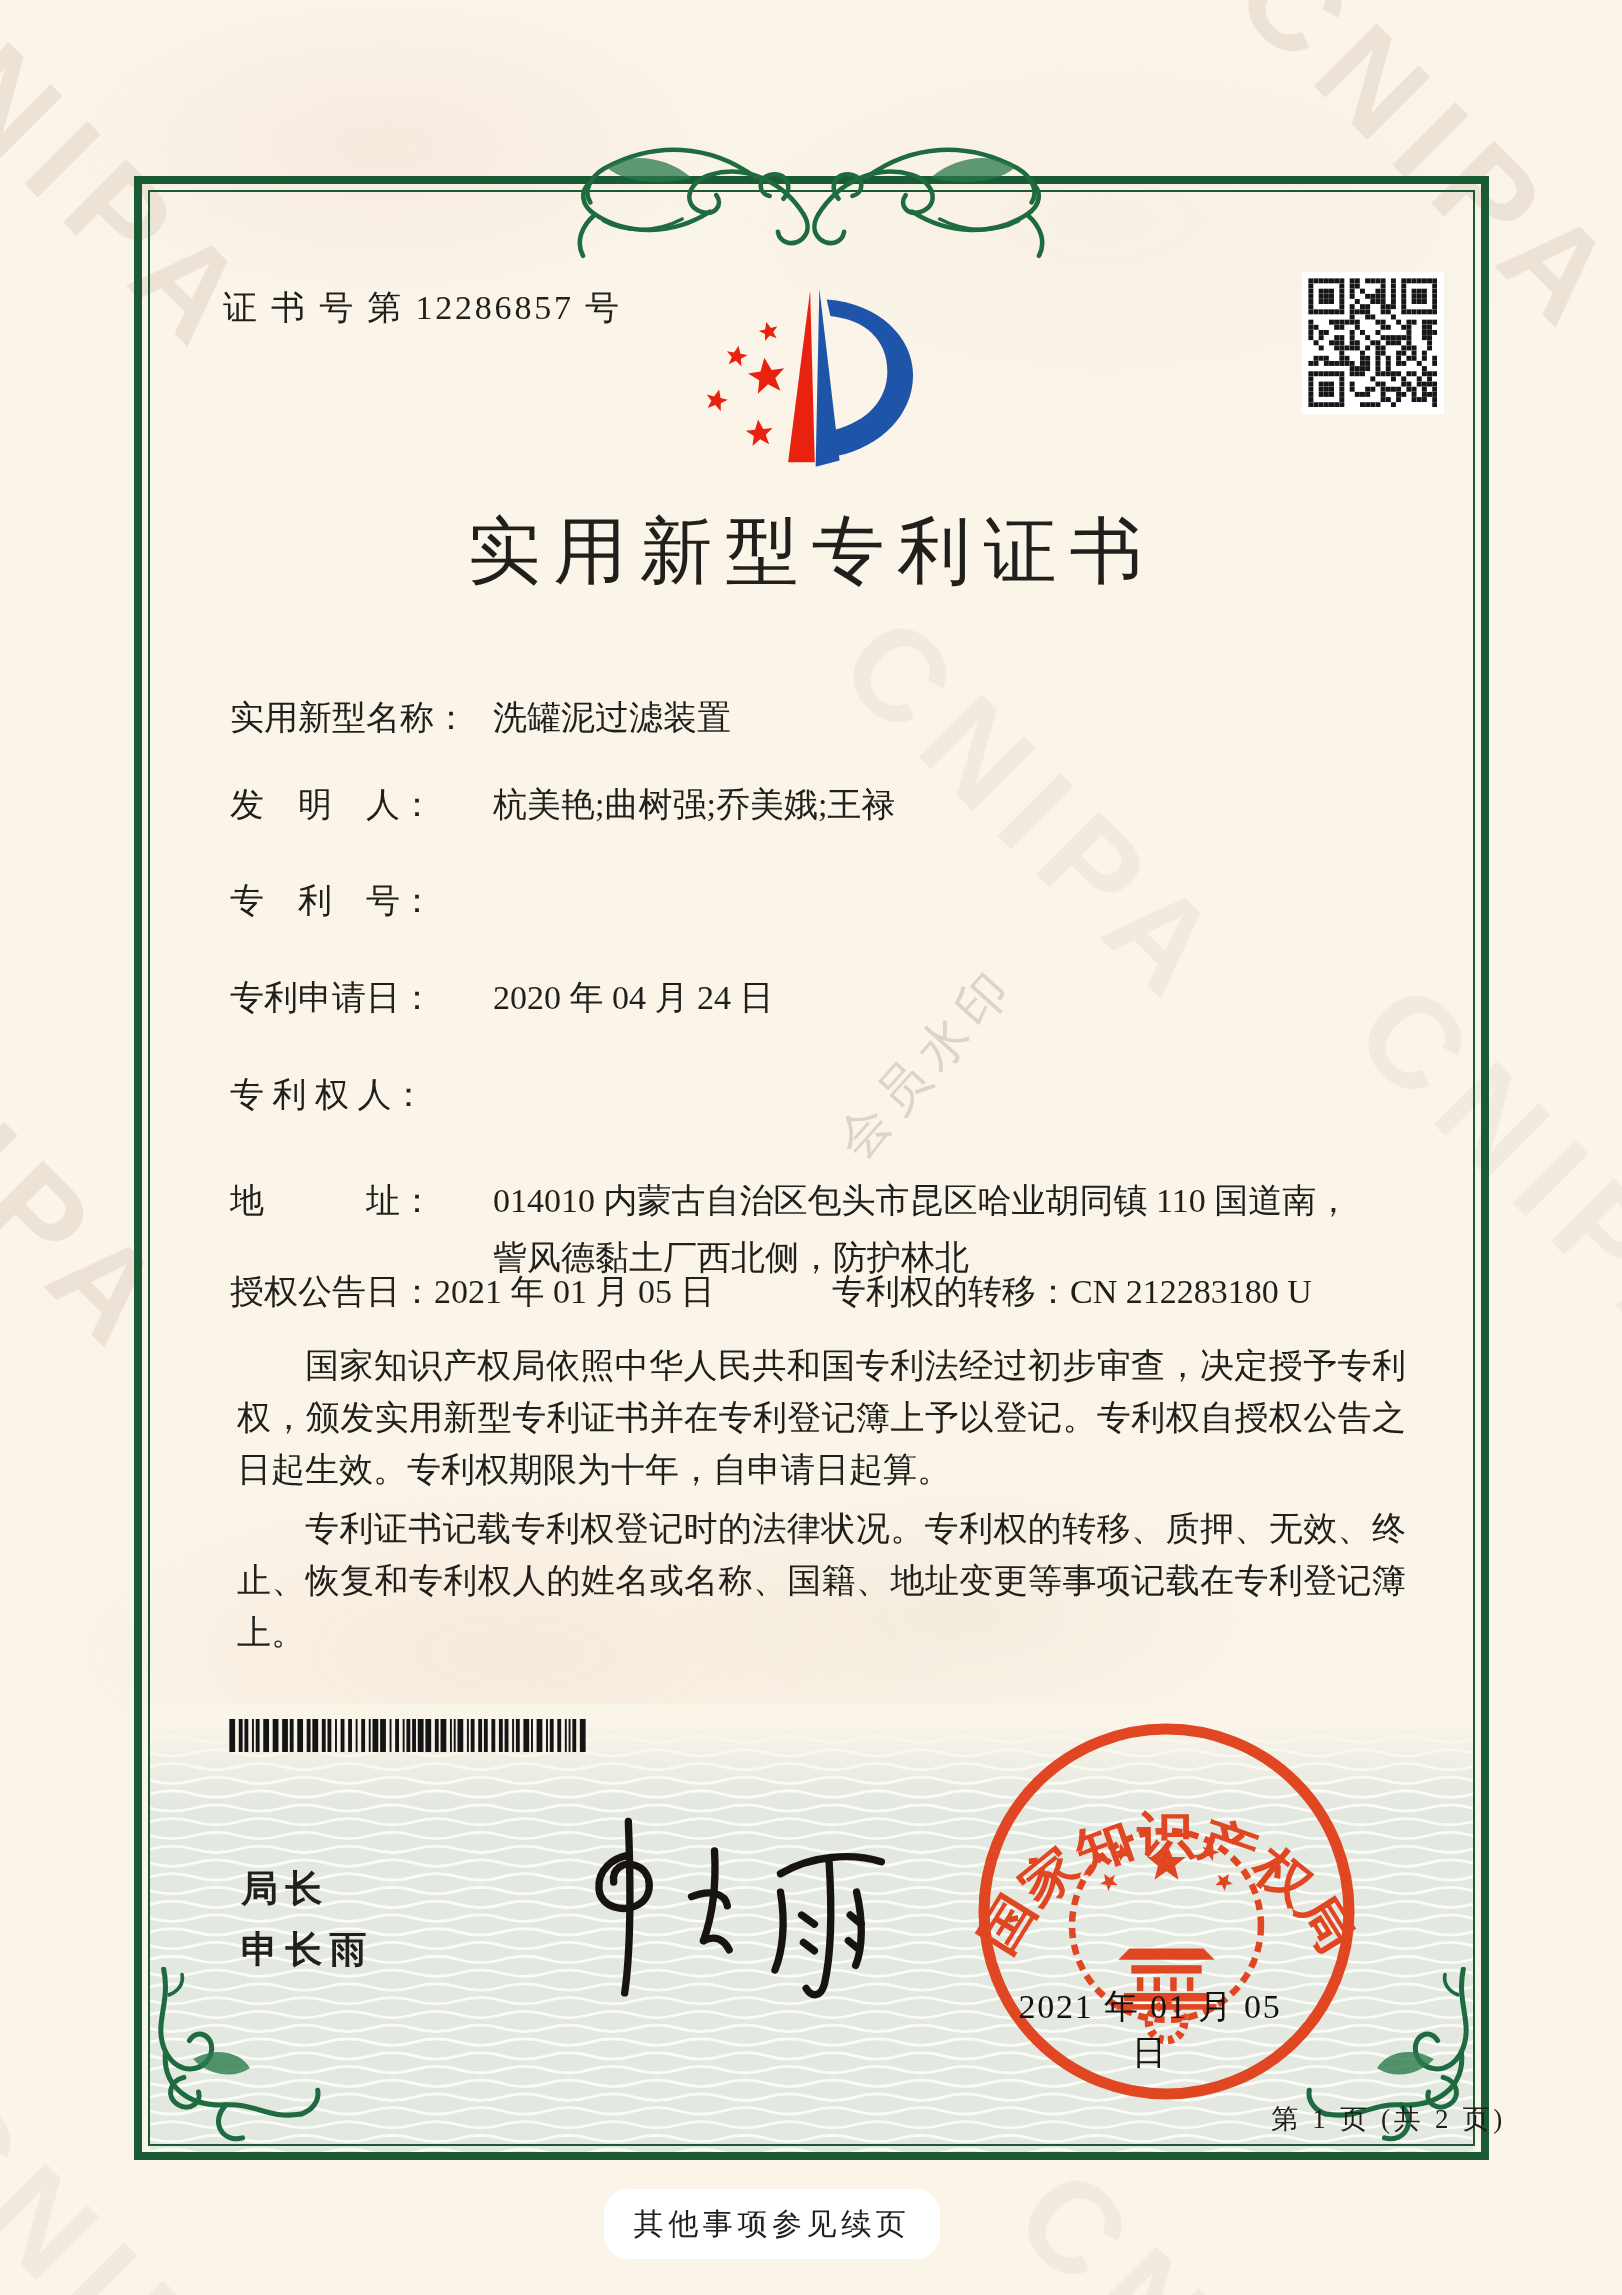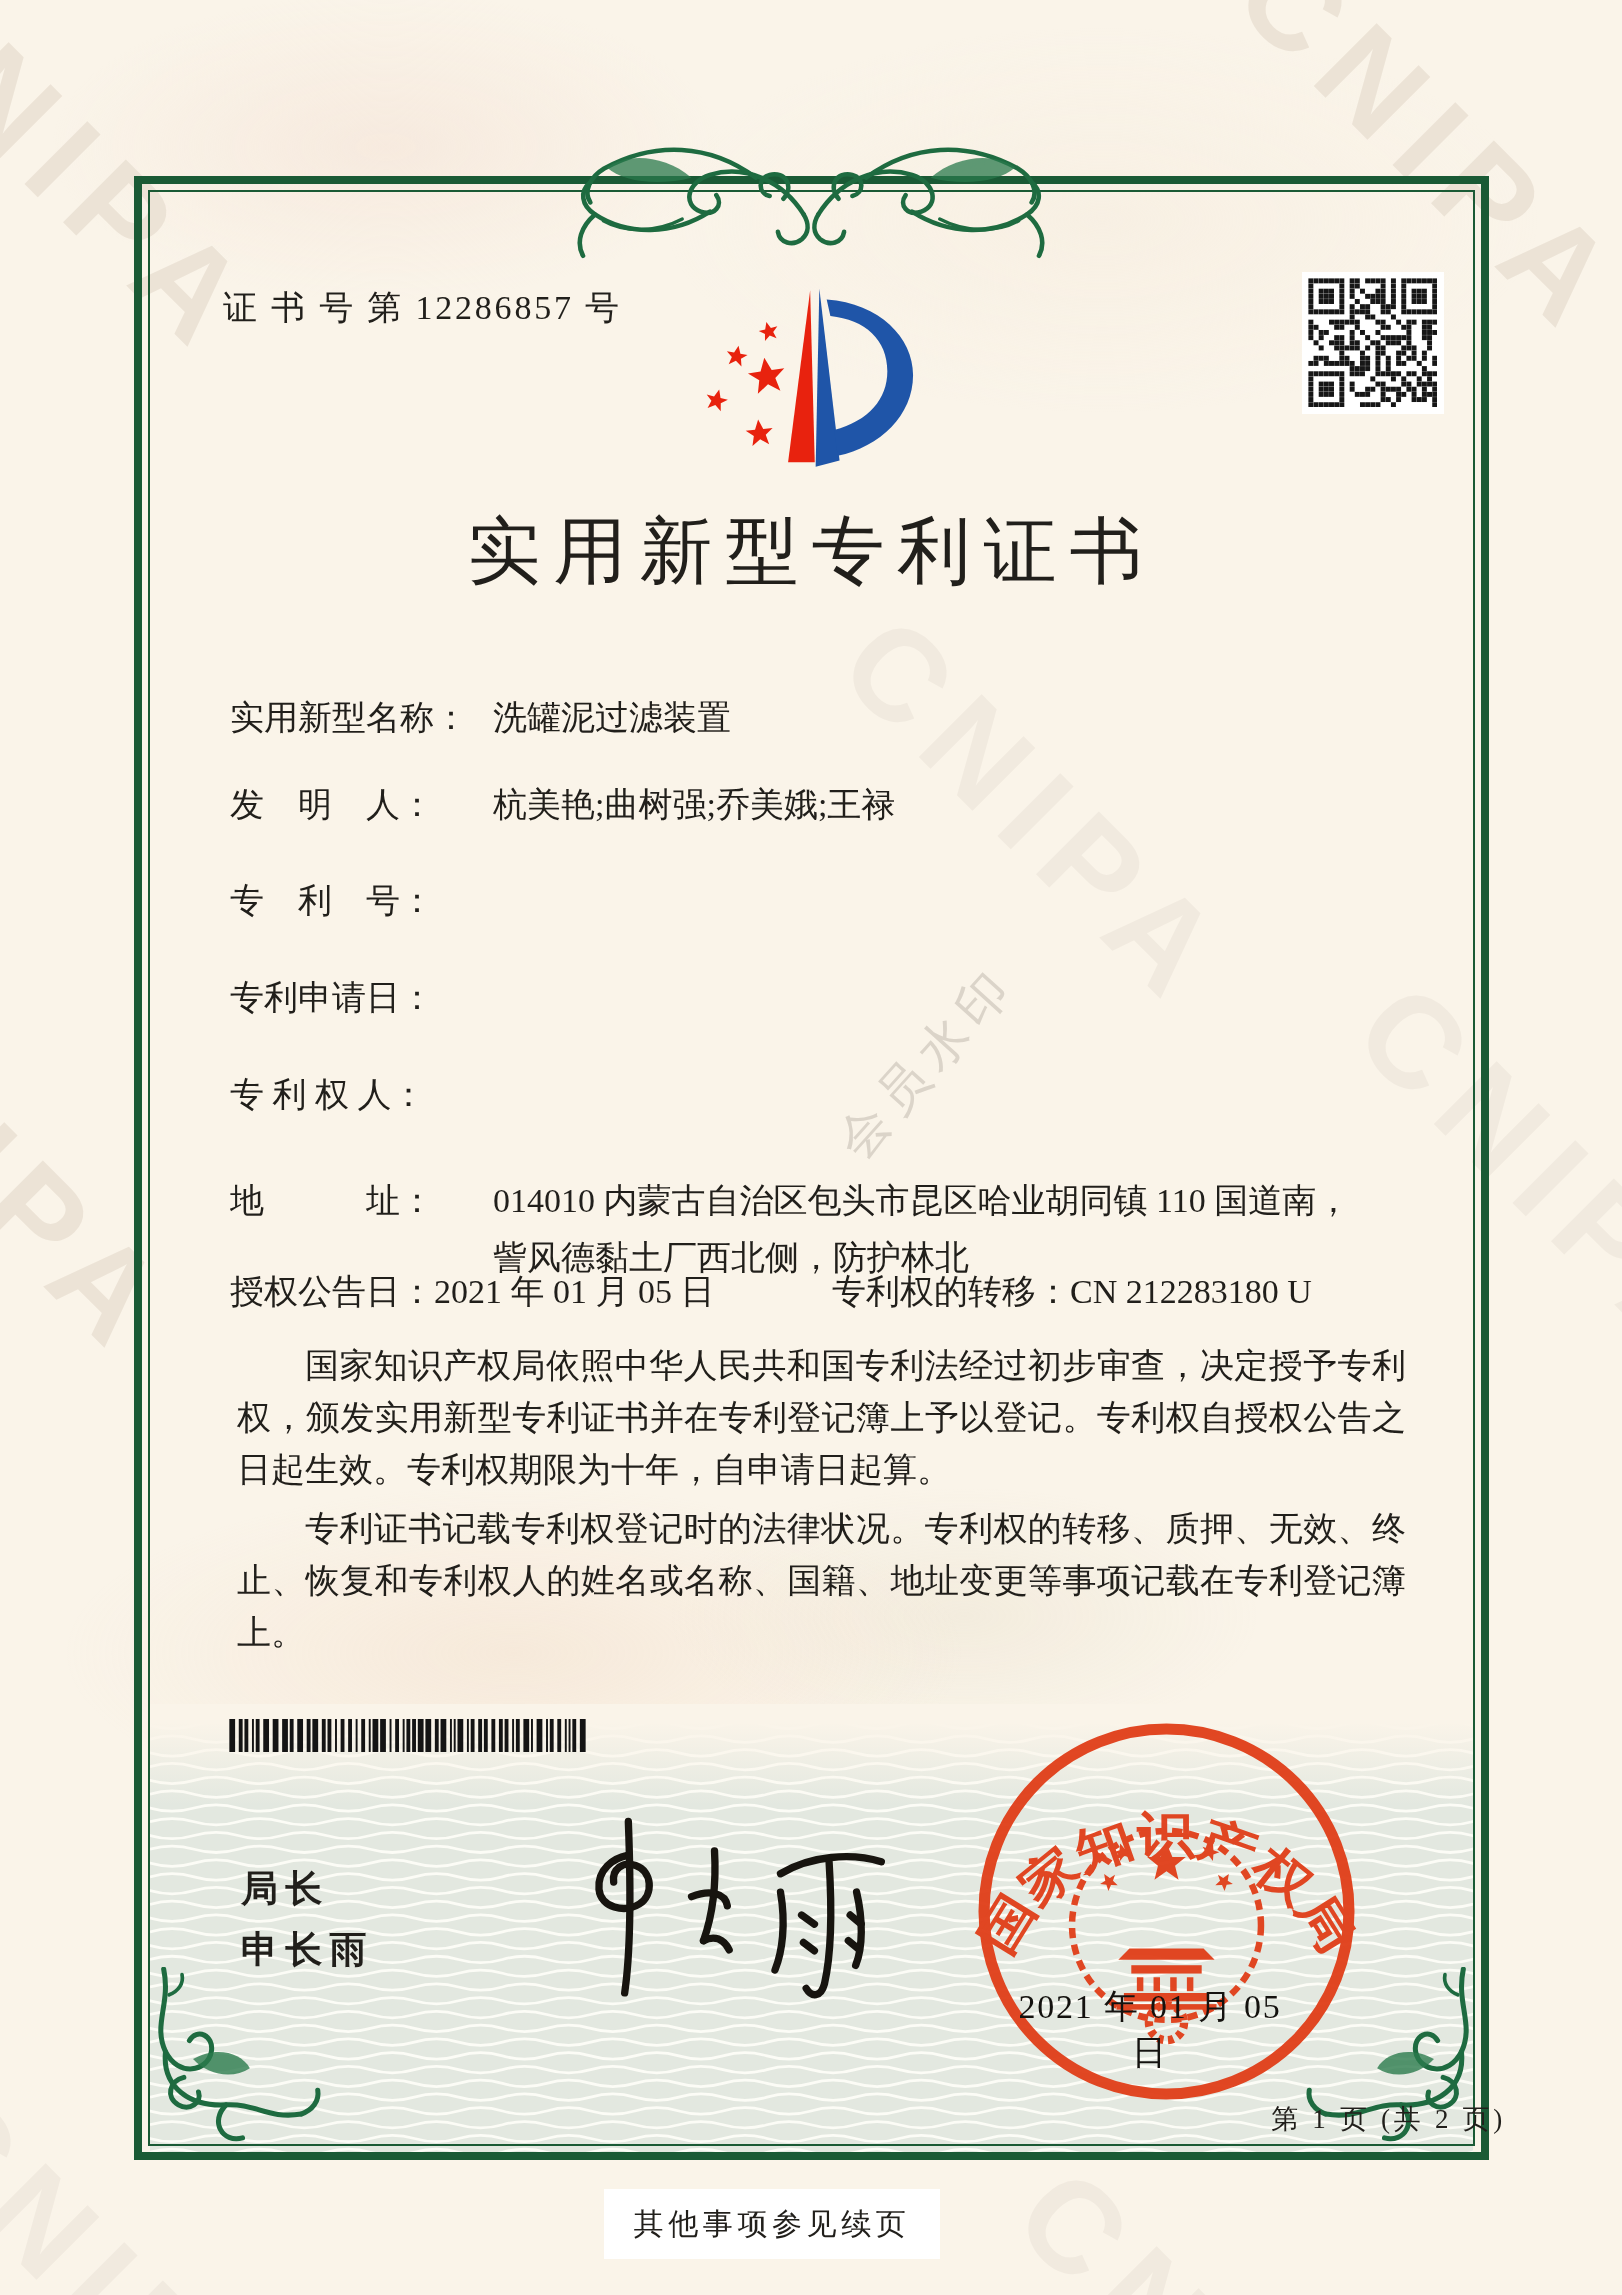--- a/index.html
+++ b/index.html
@@ -59,21 +59,21 @@
   .seal-date{position:absolute;left:1001px;top:1984px;width:298px;text-align:center;
       font-size:34px;letter-spacing:1.8px;color:#14120f;z-index:5;}
   
   .orn-top{position:absolute;left:572px;top:127px;z-index:3;}
   .orn-bl{position:absolute;left:138px;top:1967px;z-index:3;}
   .orn-br{position:absolute;left:1301px;top:1967px;z-index:3;}
   
   .page-no{position:absolute;left:0;top:2101px;width:1506px;text-align:right;font-size:27px;
       letter-spacing:3.7px;z-index:3;}
   .cont-box{position:absolute;left:604px;top:2189px;width:336px;height:70px;background:#fff;
-      z-index:3;display:flex;align-items:center;justify-content:center;}
+      z-index:3;display:flex;align-items:center;justify-content:center;border-radius:24px;}
   .cont-text{font-size:30px;letter-spacing:4.6px;}
   svg{display:block;}
 </style>
 </head>
 <body>
 
 <span class="wm" style="left:-55px;top:-64px;">CNIPA</span>
 <span class="wm" style="left:1313px;top:-83px;">CNIPA</span>
 <span class="wm light" style="left:918px;top:588px;">CNIPA</span>
 <span class="wm" style="left:-138px;top:937px;">CNIPA</span>
@@ -523,20 +523,21 @@
   </div>
   <div class="row r1">
     <span class="lbl">发　明　人：</span>
     <span class="val">杭美艳;曲树强;乔美娥;王禄</span>
   </div>
   <div class="row r2">
     <span class="lbl">专　利　号：</span>
   </div>
   <div class="row r3">
     <span class="lbl">专利申请日：</span>
+    <span class="val">2020 年 04 月 24 日</span>
   </div>
   <div class="row r4">
     <span class="lbl">专 利 权 人：</span>
   </div>
   <div class="row r5">
     <span class="lbl">地　　　址：</span>
     <span class="val">
       <span>014010 内蒙古自治区包头市昆区哈业胡同镇 110 国道南，</span><br>
       <span>訾风德黏土厂西北侧，防护林北</span>
     </span>

